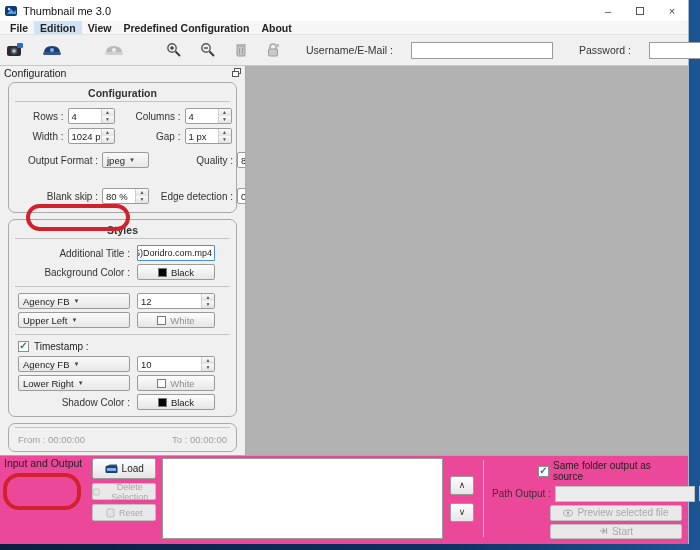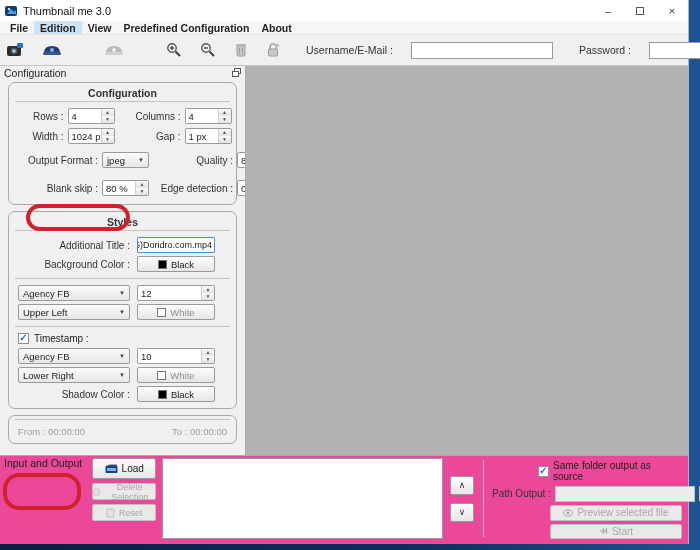--- a/index.html
+++ b/index.html
@@ -48,28 +48,28 @@
   .config-panel { width:246px; flex:0 0 auto; background:#f0f0f0; border-right:1px solid #aaa; overflow:hidden; }
   .dock-title { height:13px; display:flex; align-items:center; padding:0 4px; font-size:10.5px; color:#222; justify-content:space-between; }
   .preview-area { flex:1 1 auto; background:#b2b2b2; }
   
   .group { border:1px solid #a9a9a9; border-radius:7px; margin:3px 8px 6px; padding:3px 9px 6px; }
   .group-title { font-size:10.5px; font-weight:bold; text-align:center; color:#333; padding:1px 0 2px; }
   .group-title.grey { color:#9a9a9a; }
   .rule { border-top:1px solid #c4c4c4; margin:0 -3px 6px; }
   
   .crow { display:grid; grid-template-columns:50px 47px 62px 47px; gap:0 4px; align-items:center; margin-bottom:4px; justify-content:center; }
-  .crow2 { display:grid; grid-template-columns:80px 47px 80px 47px; gap:0 4px; align-items:center; margin-bottom:12px; justify-content:start; }
+  .crow2 { display:grid; grid-template-columns:80px 47px 80px 47px; gap:0 4px; align-items:center; margin-bottom:20px; justify-content:start; }
   .lbl { font-size:10px; color:#333; text-align:right; white-space:nowrap; justify-self:end; }
   .spin { height:16px; border:1px solid #9a9a9a; background:#fff; border-radius:2px; display:flex; overflow:hidden; }
   .spin .val { flex:1; font-size:9.5px; display:flex; align-items:center; padding:0 3px; overflow:hidden; white-space:nowrap; }
   .spin .arrows { width:13px; border-left:1px solid #cfcfcf; display:flex; flex-direction:column; }
   .spin .arrows span { flex:1; font-size:5px; line-height:1; display:flex; align-items:center; justify-content:center; color:#555; background:linear-gradient(#fafafa,#e2e2e2); }
   .combo { height:16px; border:1px solid #9a9a9a; border-radius:2px; background:linear-gradient(#fafafa,#e7e7e7);
-           display:flex; align-items:center; justify-content:space-between; padding:0 4px; font-size:9.5px; white-space:nowrap; overflow:hidden; }
+           display:flex; align-items:center; padding:0 4px; font-size:9.5px; white-space:nowrap; overflow:hidden; }
   .combo .arrow { font-size:6px; color:#444; margin-left:4px; }
   
   .srow { display:grid; grid-template-columns:112px 78px; gap:0 7px; align-items:center; margin-bottom:3px; }
   .input-focus { height:16px; border:1px solid #4a90d9; background:#fff; border-radius:1px;
                  display:flex; justify-content:flex-end; overflow:hidden; align-items:center; padding:0 2px;
                  font-size:9px; white-space:nowrap; }
   .color-btn { height:16px; font-size:9.5px; }
   .flat-text { color:#8f8f8f; }
   .swatch { width:9px; height:9px; border:1px solid #777; display:inline-block; flex:0 0 auto; }
   .cbrow { display:flex; align-items:center; gap:5px; margin:2px 0 4px; }

